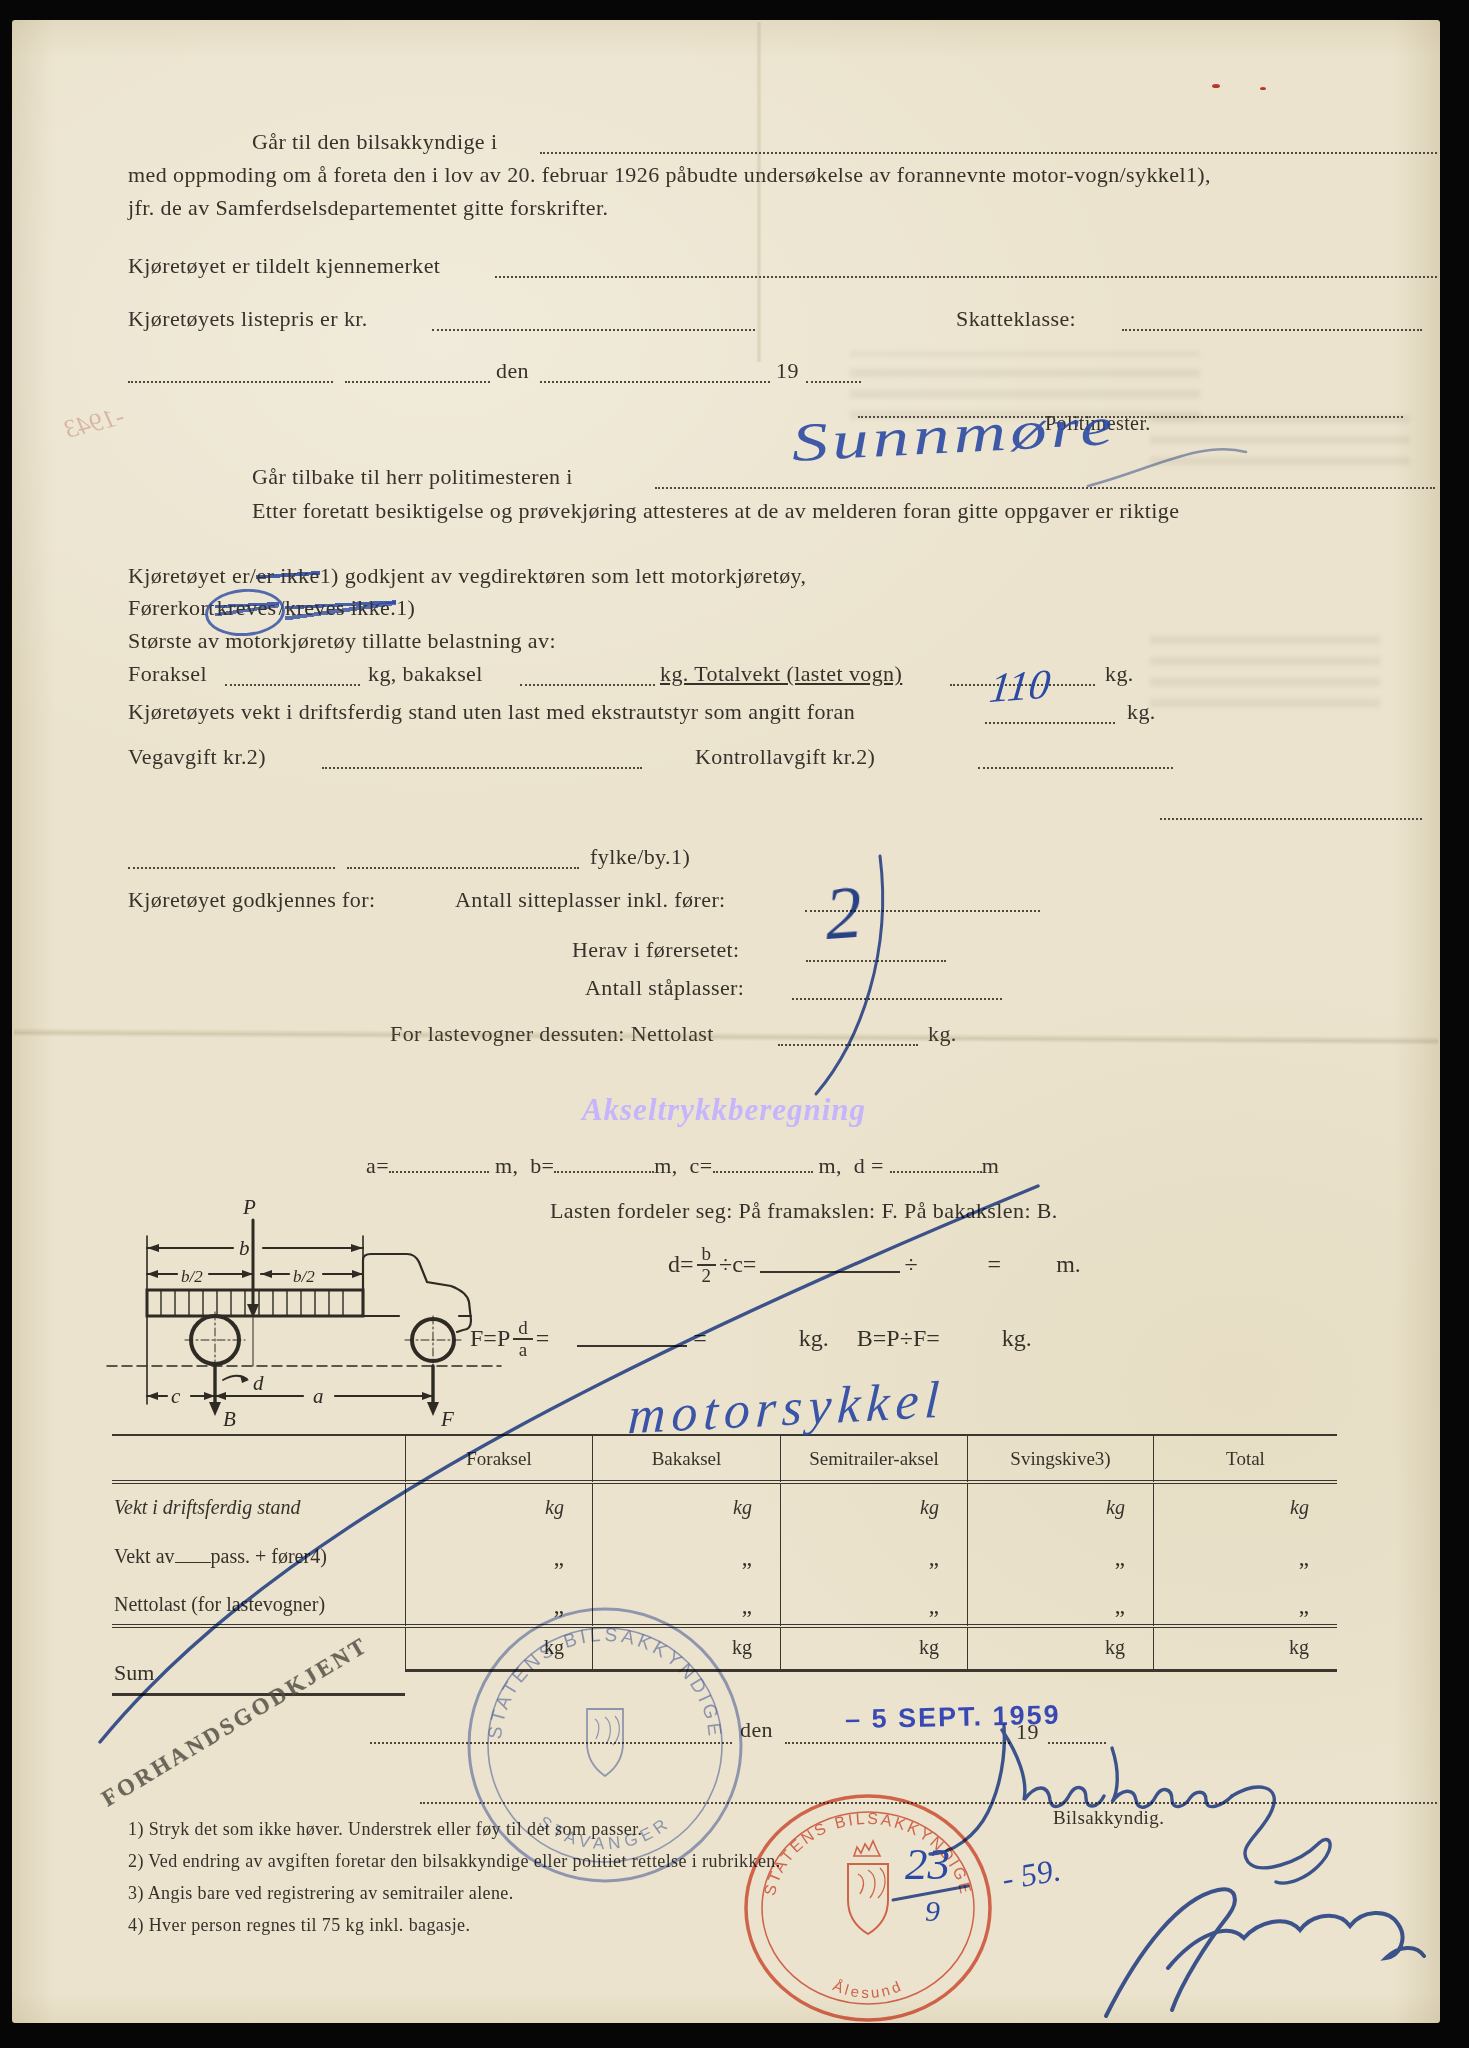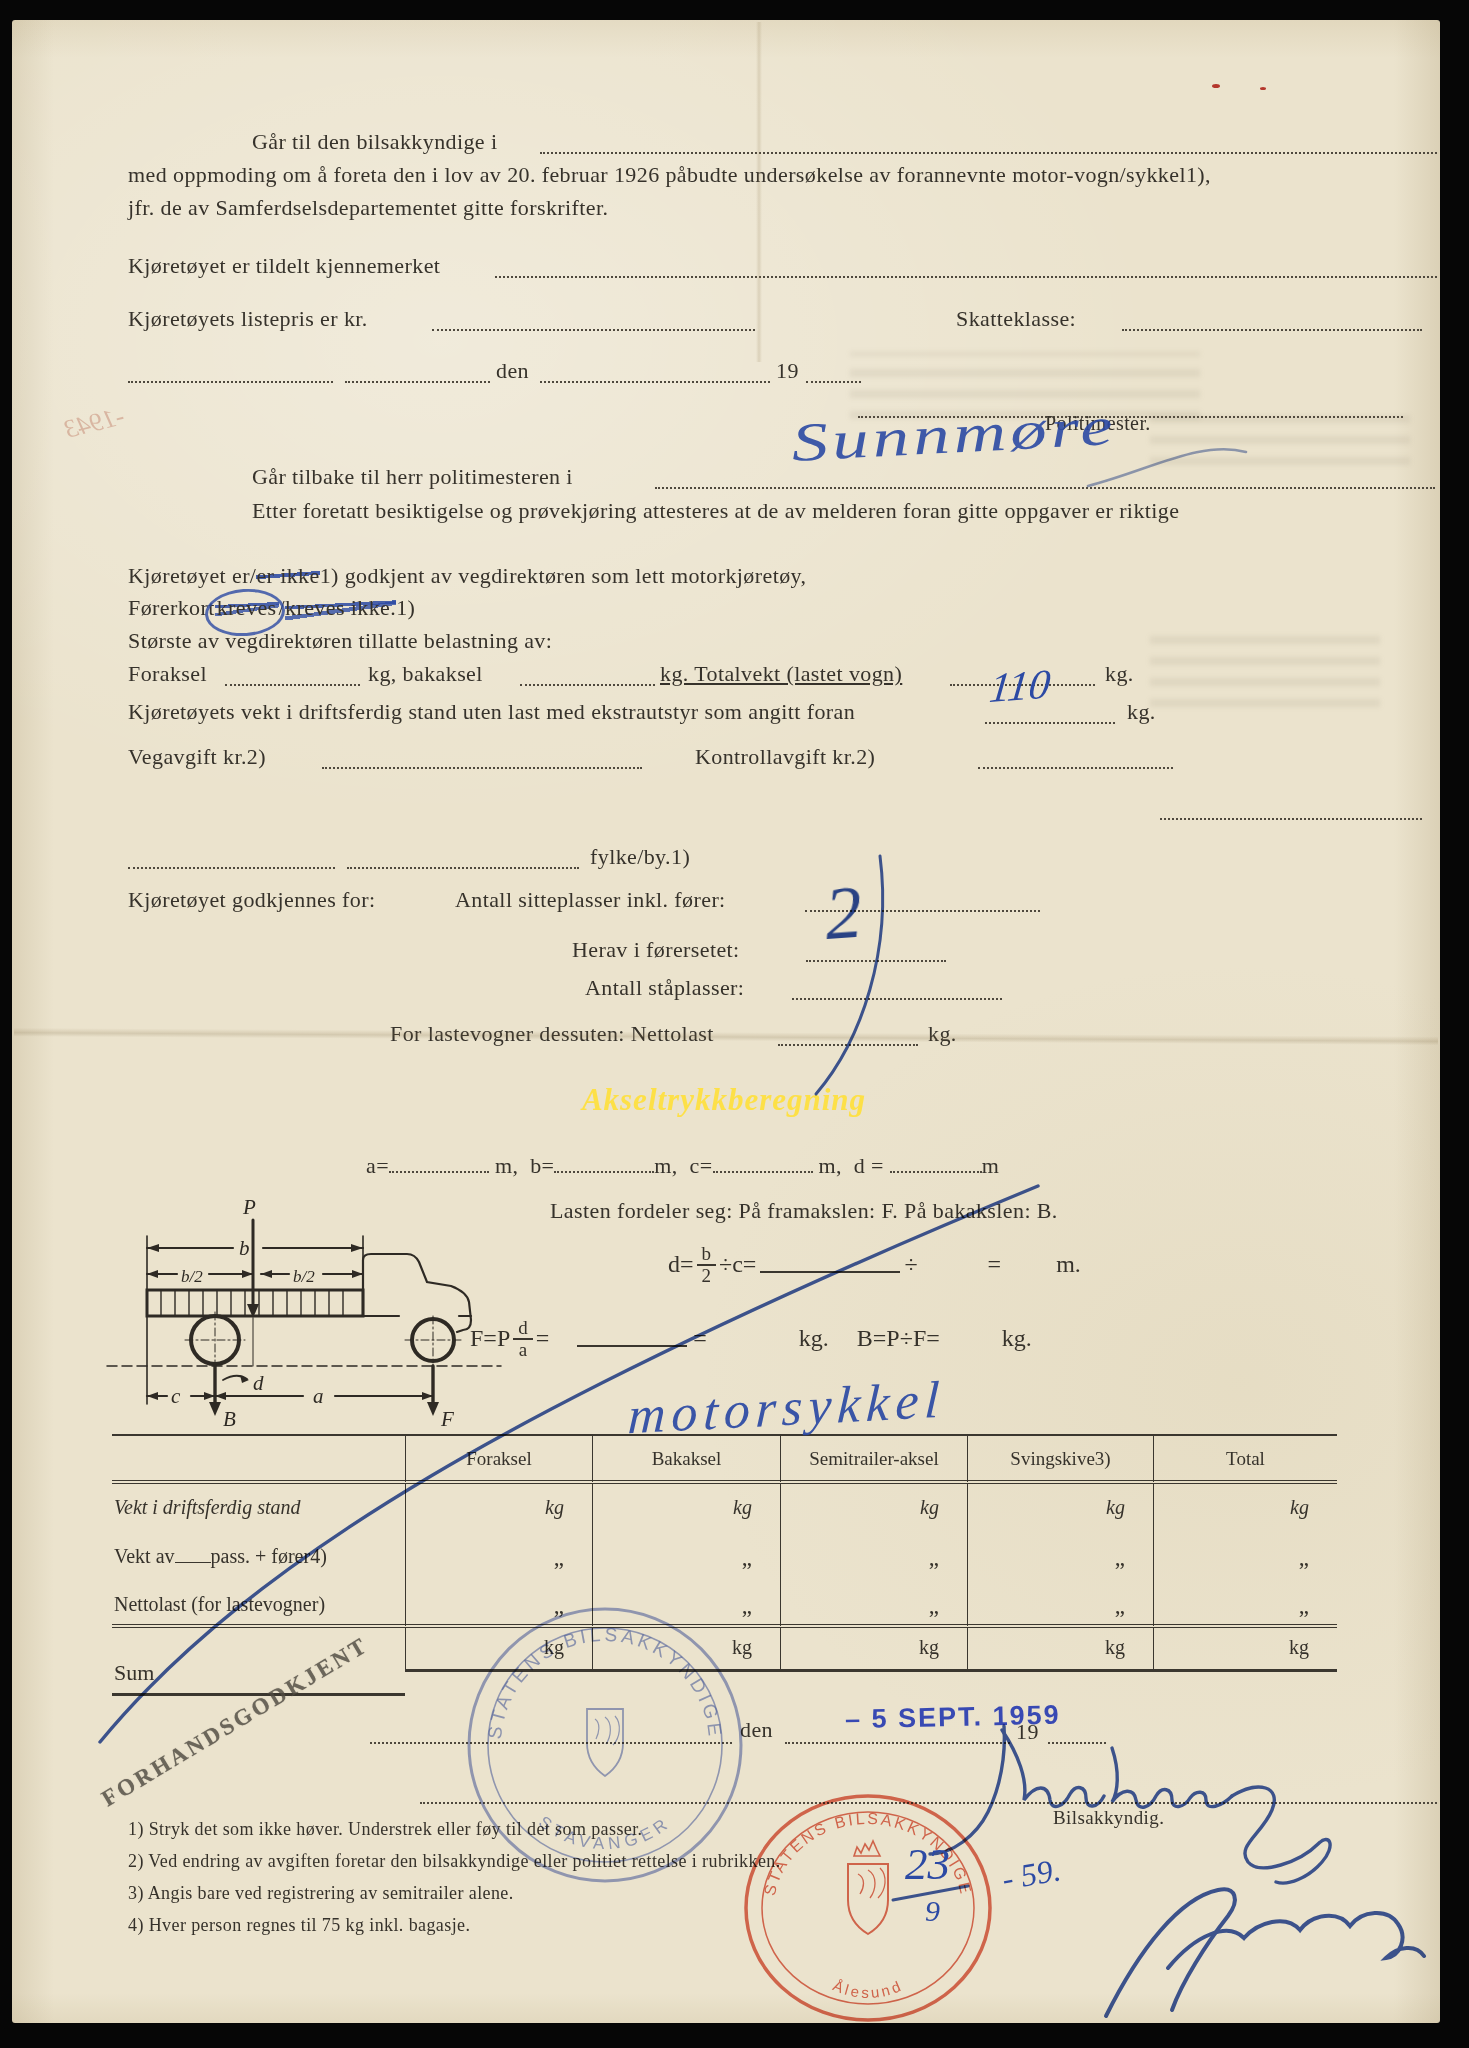--- a/index.html
+++ b/index.html
@@ -20,21 +20,21 @@
   .idl{display:inline-block;height:15px;border-bottom:2px dotted #4e483d;}
   .sol{display:inline-block;height:15px;border-bottom:2.4px solid #3a362e;}
   .struck{background:linear-gradient(176deg,transparent 42%,rgba(44,74,164,.88) 42%,rgba(44,74,164,.88) 55%,transparent 55%);}
   .struck2{background:
      linear-gradient(177deg,transparent 36%,rgba(44,74,164,.85) 36%,rgba(44,74,164,.85) 47%,transparent 47%),
      linear-gradient(172deg,transparent 53%,rgba(44,74,164,.78) 53%,rgba(44,74,164,.78) 63%,transparent 63%); text-align: right;}
   .circled{position:relative;padding:0 2px;}
   .circled::after{content:"";position:absolute;left:-10px;right:-6px;top:-6px;bottom:-16px;
      border:3px solid rgba(44,74,164,.8);border-radius:50%;transform:rotate(-4deg);}
   .hand{position:absolute;color:#2c4aa4;font-family:"Liberation Serif",serif;font-style:italic;z-index:6;}
-  .heading{position:absolute;font:italic 700 31px "Liberation Serif",serif;color:#fde047;letter-spacing:1px;}
+  .heading{position:absolute;font:italic 700 31px "Liberation Serif",serif;color:#c4b5fd;letter-spacing:1px;margin-top:10px;}
   .datestamp{position:absolute;font:700 27px "Liberation Sans",sans-serif;color:#2b3eb2;letter-spacing:2px;
      transform:rotate(-1.2deg);opacity:.93;z-index:6;}
   .forhand{position:absolute;left:104px;top:1788px;transform:rotate(-31deg);transform-origin:0 50%;
      font:700 23px "Liberation Serif",serif;letter-spacing:3px;color:#504b42;opacity:.82;
      text-shadow:0 0 1px rgba(60,55,45,.6);z-index:4;}
   .tbl{position:absolute;left:112px;top:1434px;display:grid;
      grid-template-columns:293px 187px 188px 187px 186px 184px;
      border-top:2.5px solid #3b372f;font:20px "Liberation Serif",serif;color:#36322b;z-index:2;}
   .tbl .vb{border-left:1.5px solid #3b372f;}
   .tbl .hh{height:48px;border-bottom:4px double #3b372f;text-align:center;padding-top:12px;font-size:19px;box-sizing:border-box;}
@@ -100,21 +100,21 @@
   <span class="t" style="left:252px;top:463px;">Går tilbake til herr politimesteren i</span>
   <div class="dl" style="left:655px;top:463px;width:780px;"></div>
   <div class="hand place" style="left:790px;top:412px;">Sunnmøre</div>
 
   <span class="t" style="left:252px;top:497px;">Etter foretatt besiktigelse og prøvekjøring attesteres at de av melderen foran gitte oppgaver er riktige</span>
 
   <span class="t" style="left:128px;top:562px;"><span>Kjøretøyet er/</span><span class="struck">er ikke</span><span>1) godkjent av vegdirektøren som lett motorkjøretøy,</span></span>
 
   <span class="t" style="left:128px;top:594px;"><span>Førerkort</span><span class="circled struck2">kreves</span><span>/</span><span class="struck2">kreves ikke.</span><span>1)</span></span>
 
-  <span class="t" style="left:128px;top:627px;">Største av vegdirektøren tillatte belastning av:</span>
+  <span class="t" style="left:128px;top:627px;">Største av motorkjøretøy tillatte belastning av:</span>
 
   <span class="t" style="left:128px;top:660px;">Foraksel</span>
   <div class="dl" style="left:225px;top:660px;width:135px;"></div>
   <span class="t" style="left:368px;top:660px;">kg, bakaksel</span>
   <div class="dl" style="left:520px;top:660px;width:135px;"></div>
   <span class="t" style="left:660px;top:660px;text-decoration:underline;">kg. Totalvekt (lastet vogn)</span>
   <div class="dl" style="left:950px;top:660px;width:145px;"></div>
   <span class="t" style="left:1105px;top:660px;">kg.</span>
 
   <span class="t" style="left:128px;top:698px;">Kjøretøyets vekt i driftsferdig stand uten last med ekstrautstyr som angitt foran</span>

